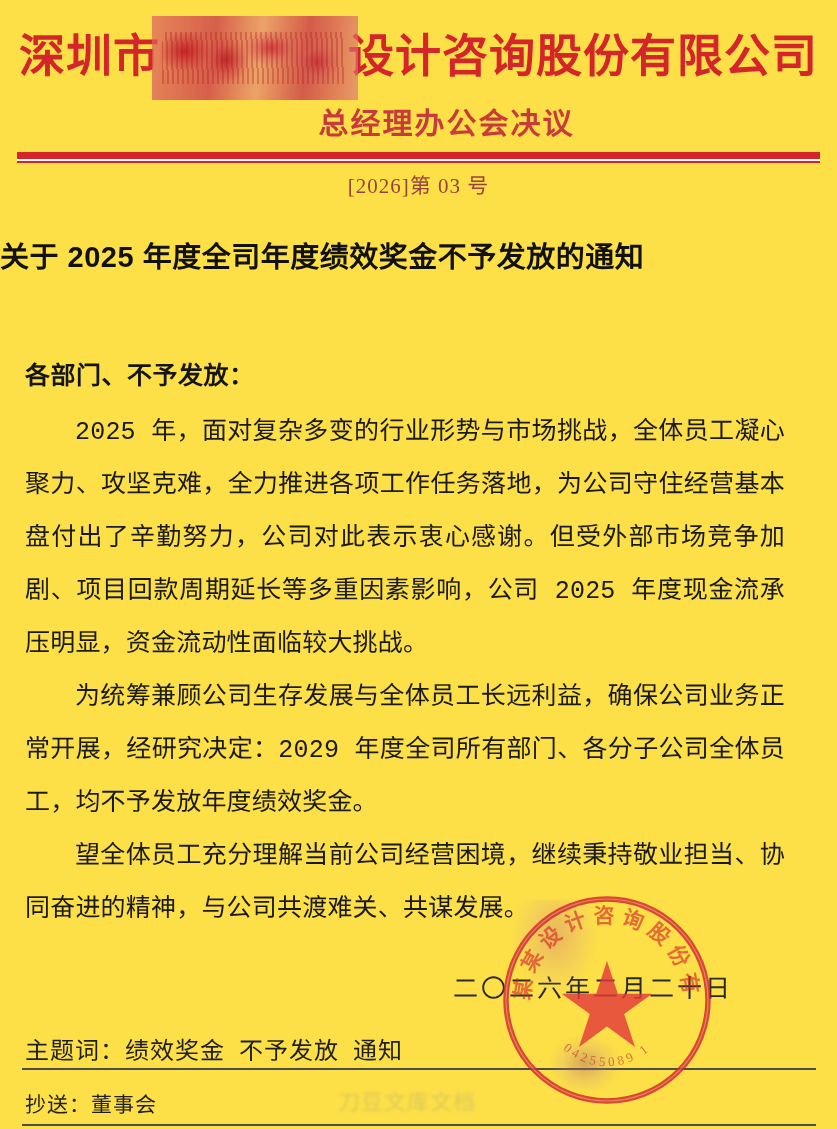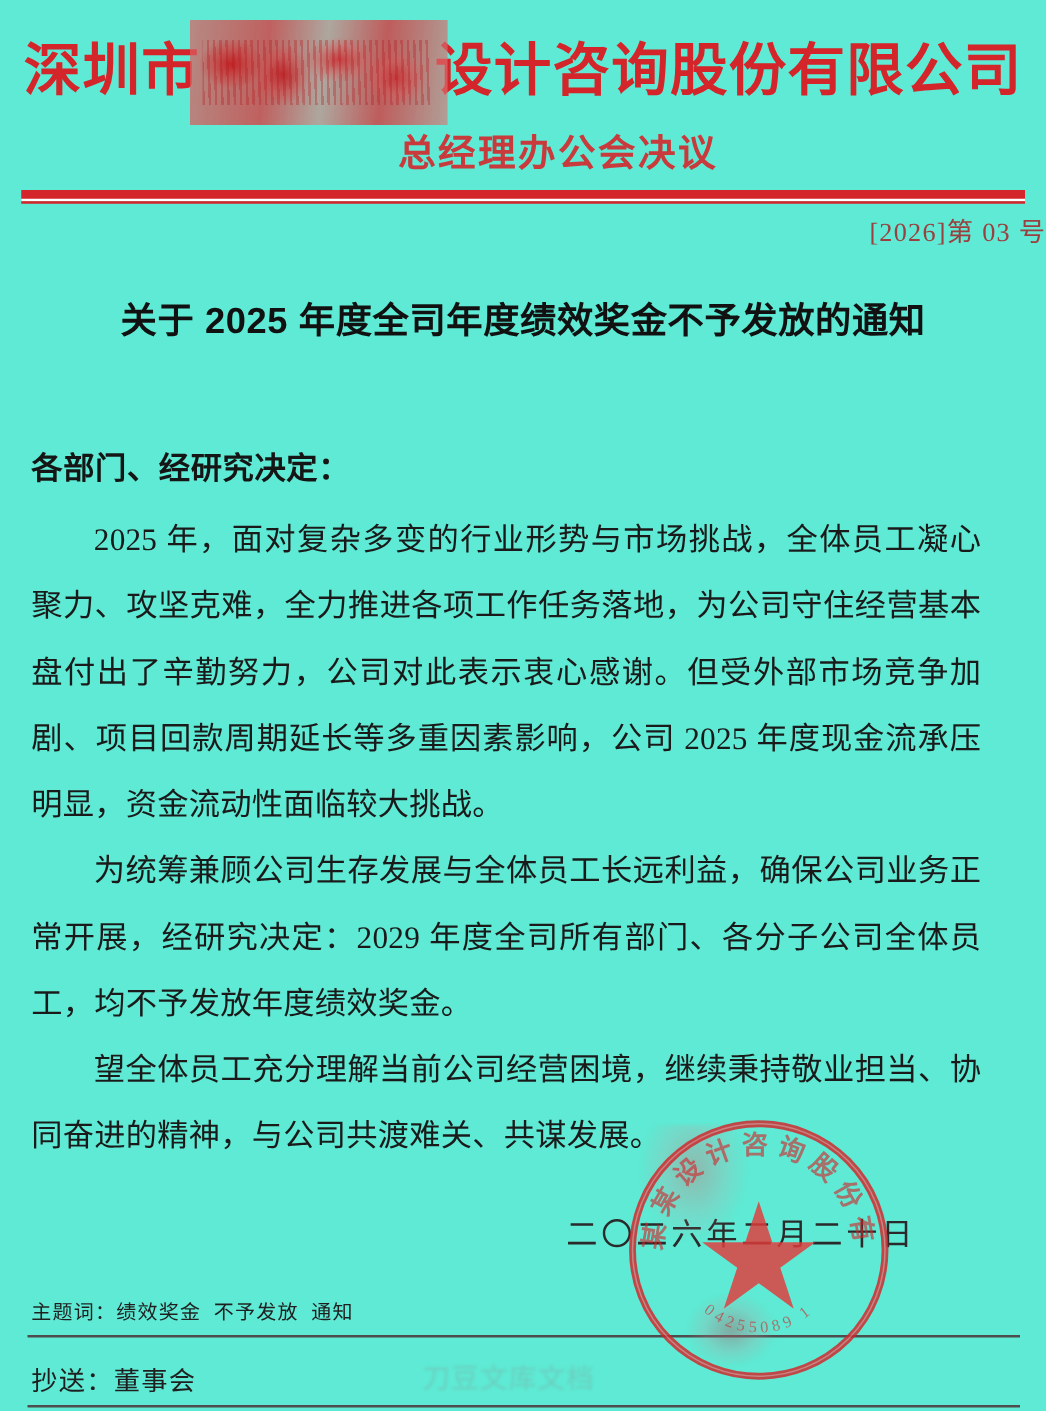--- a/index.html
+++ b/index.html
@@ -14,21 +14,21 @@
     overflow: hidden;
     font-family: "Liberation Serif", "DejaVu Serif", serif;
     color: #1c1c1c;
     position: relative;
   }
 
   .page {
     position: relative;
     width: 837px;
     height: 1129px;
-    background: #5eead4;
+    background: #fde047;
     overflow: hidden;
   }
 
   
   .doc-header {
     position: absolute;
     top: 0;
     left: 0;
     width: 837px;
   }
@@ -120,36 +120,35 @@
     top: 161px;
     height: 2px;
     background: #d4252a;
   }
 
   .doc-number {
     position: absolute;
     top: 163px;
     left: 0;
     width: 837px;
-    text-align: right;
+    text-align: center;
     font-family: "Liberation Serif", "DejaVu Serif", serif;
     font-size: 21px;
     line-height: 34px;
     letter-spacing: 1px;
     color: #9a4040;
     padding-top: 6px;
   }
 
   
   .doc-title {
     position: absolute;
     top: 236px;
     left: 0;
     width: 837px;
-    text-align: center;
     font-family: "Liberation Sans", "DejaVu Sans", sans-serif;
     font-weight: bold;
     font-size: 29px;
     line-height: 42px;
     letter-spacing: 0.5px;
     color: #111111;
   }
 
   
   .salutation {
@@ -165,21 +164,21 @@
   }
 
   .body-block {
     position: absolute;
     top: 406px;
     left: 25px;
     width: 760px;
   }
 
   .body-para {
-    font-family: Liberation Serif, serif;
+    font-family: Liberation Mono, monospace;
     font-size: 25px;
     line-height: 53px;
     letter-spacing: 0.2px;
     color: #1a1a1a;
     text-indent: 2em;
     text-align: justify;
     text-justify: inter-character;
     margin: 0 0 0 0;
   }
 
@@ -233,21 +232,21 @@
     border-top: 2px solid #4d4d4d;
   }
   .footer-rule.top { top: 1068px; }
   .footer-rule.bottom { top: 1124px; }
 
   .keywords {
     position: absolute;
     top: 1036px;
     left: 25px;
     font-family: "Liberation Serif", "DejaVu Serif", serif;
-    font-size: 16px;
+    font-size: 24px;
     line-height: 30px;
     letter-spacing: 1px;
     color: #1f1f1f;
     white-space: pre;
   }
 
   .cc-line {
     position: absolute;
     top: 1090px;
     left: 25px;
@@ -287,21 +286,21 @@
     <div class="meeting-title">总经理办公会决议</div>
 
     <div class="red-rule"></div>
     <div class="red-rule-thin"></div>
 
     <div class="doc-number">[2026]第 03 号</div>
   </div>
 
   <div class="doc-title">关于 2025 年度全司年度绩效奖金不予发放的通知</div>
 
-  <div class="salutation">各部门、经研究决定：</div>
+  <div class="salutation">各部门、不予发放：</div>
 
   <div class="body-block">
     <p class="body-para">2025 年，面对复杂多变的行业形势与市场挑战，全体员工凝心聚力、攻坚克难，全力推进各项工作任务落地，为公司守住经营基本盘付出了辛勤努力，公司对此表示衷心感谢。但受外部市场竞争加剧、项目回款周期延长等多重因素影响，公司 2025 年度现金流承压明显，资金流动性面临较大挑战。</p>
     <p class="body-para">为统筹兼顾公司生存发展与全体员工长远利益，确保公司业务正常开展，经研究决定：2029 年度全司所有部门、各分子公司全体员工，均不予发放年度绩效奖金。</p>
     <p class="body-para">望全体员工充分理解当前公司经营困境，继续秉持敬业担当、协同奋进的精神，与公司共渡难关、共谋发展。</p>
   </div>
 
   <div class="date-line">二〇二六年二月二十日</div>
 
   <div class="seal-smudge"></div>

